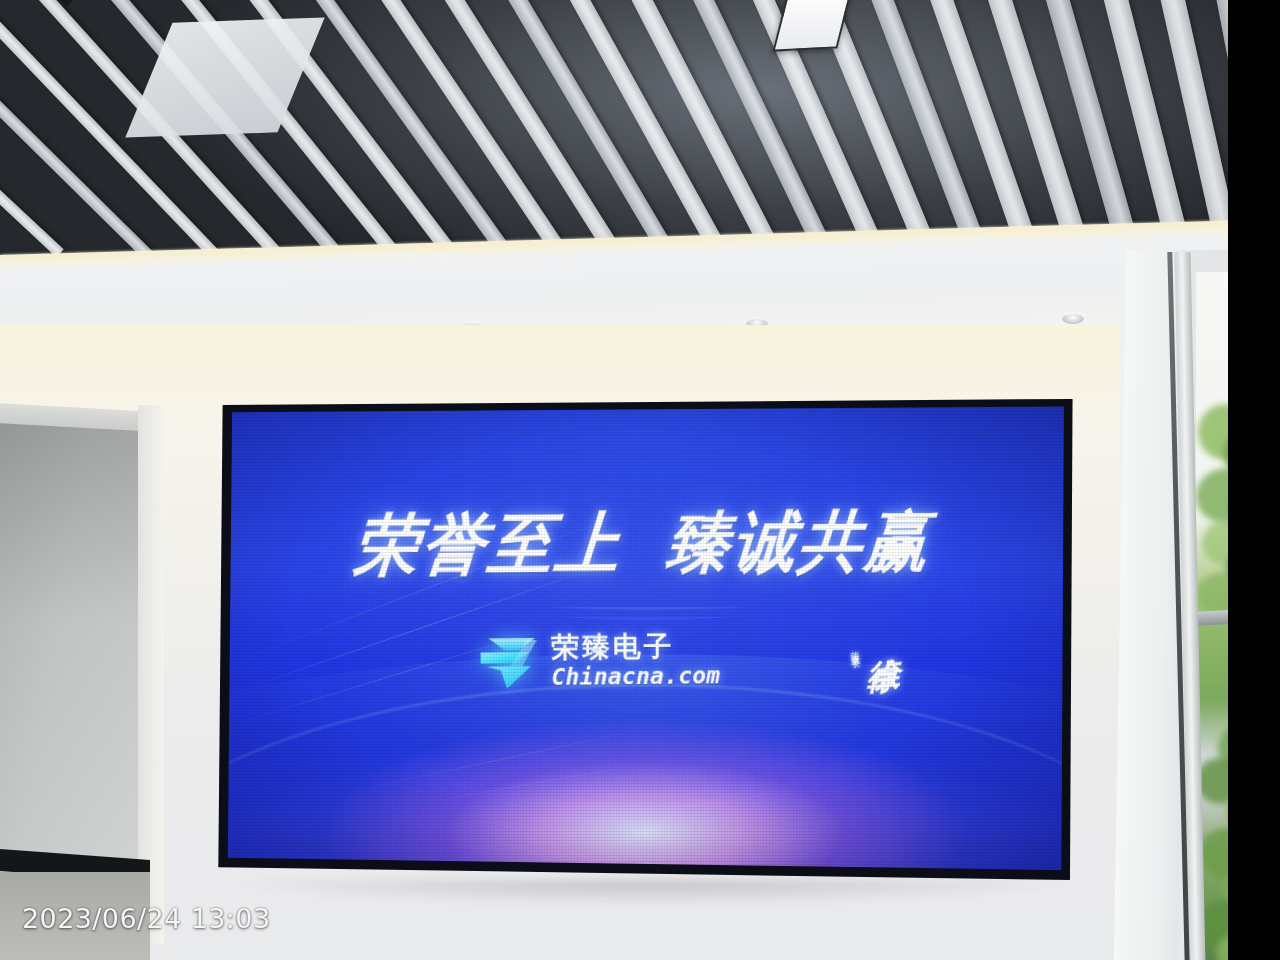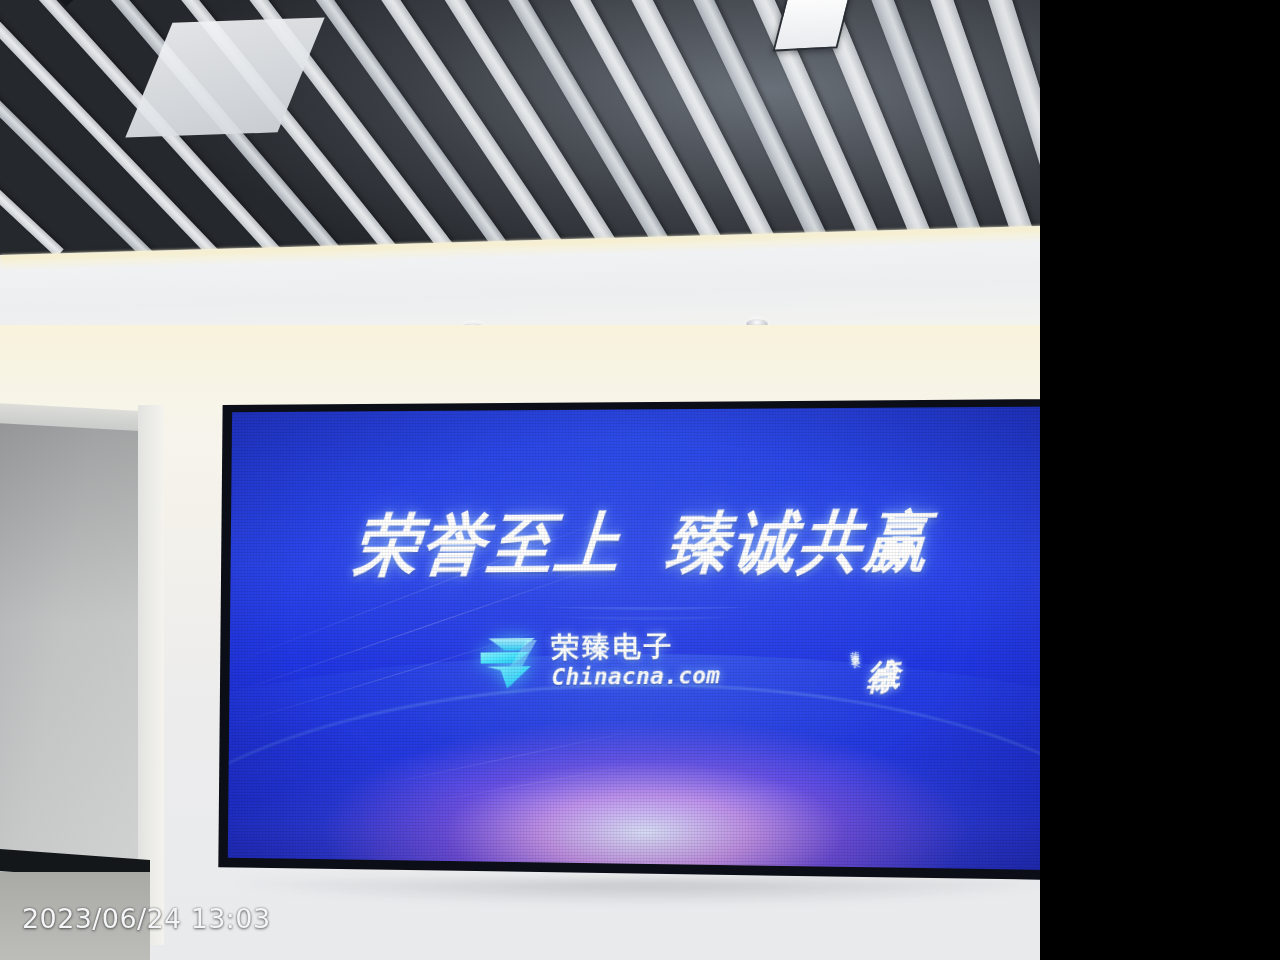--- a/index.html
+++ b/index.html
@@ -1,20 +1,20 @@
 <!DOCTYPE html>
 <html><head>
 <meta charset="utf-8">
 <style>
   html,body{margin:0;padding:0;background:#000;}
   body{font-family:"Liberation Sans",sans-serif;}
 
   #scene{
     position:relative;
-    width:1040px;height:960px;
+    width:1228px;height:960px;
     overflow:hidden;
     background:#0369a1;
   }
 
   
   #ceiling{
     position:absolute;left:0;top:0;width:1280px;height:300px;
     background:#3a3d42;
     overflow:hidden;
   }

